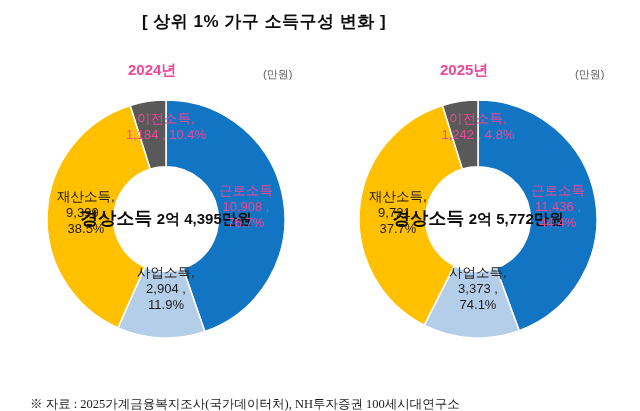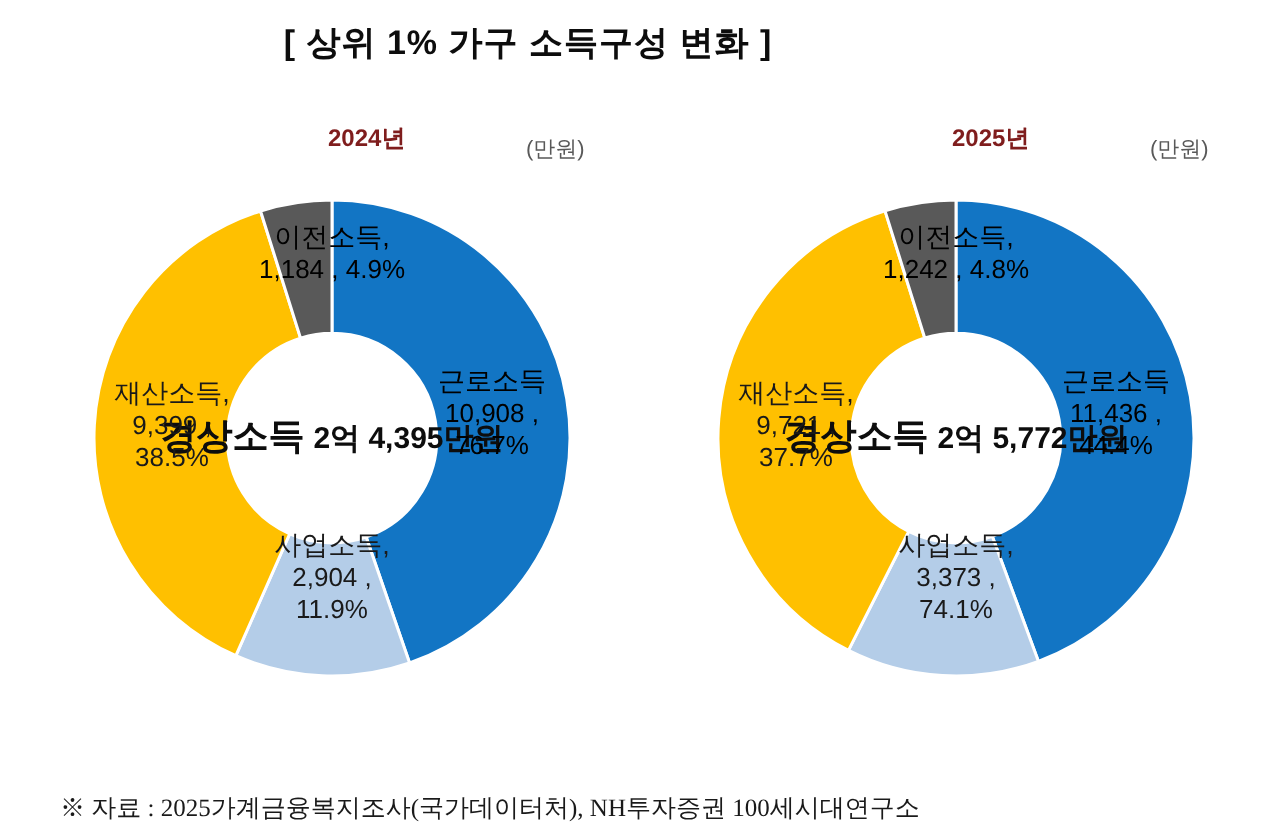--- a/index.html
+++ b/index.html
@@ -37,25 +37,24 @@
     width: 300px;
     height: 300px;
   }
   .panel-left  { left: 18px; }
   .panel-right { left: 330px; }
 
   .year-label {
     position: absolute;
     top: 6px;
     left: 110px;
-    font-size: 12px;
-    font-weight: bold;
-    color: #7f1d1d;
-    white-space: nowrap;
-    margin-left: 36px;
+    font-size: 15px;
+    font-weight: bold;
+    color: #ec4899;
+    white-space: nowrap;
   }
   .unit-label {
     position: absolute;
     top: 12px;
     left: 245px;
     font-size: 11px;
     color: #595959;
     white-space: nowrap;
   }
 
@@ -105,21 +104,21 @@
     white-space: nowrap;
     pointer-events: none;
   }
   .slice-label .ln {
     display: block;
   }
   .slice-label .ln-name { font-size: 13.5px; }
   .slice-label .ln-val  { font-size: 13px; }
 
   .lbl-dark  { color: #1a1a1a; }
-  .lbl-light { color: #000000; }
+  .lbl-light { color: #ec4899; }
 
   
   .lbl-transfer {
     left: 122px;
     top: 14px;
     transform: translateX(-50%);
   }
   .lbl-labor {
     left: 202px;
     top: 86px;
@@ -166,21 +165,21 @@
         </g>
     </svg>
 
     <div class="center-caption">
       <span class="center-title">경상소득</span>
       <span class="center-value">2억 4,395만원</span>
     </div>
 
     <div class="slice-label lbl-transfer lbl-light">
       <span class="ln ln-name">이전소득,</span>
-      <span class="ln ln-val">1,184 , 4.9%</span>
+      <span class="ln ln-val">1,184 , 10.4%</span>
     </div>
 
     <div class="slice-label lbl-labor lbl-light">
       <span class="ln ln-name">근로소득</span>
       <span class="ln ln-val">10,908 ,</span>
       <span class="ln ln-val">76.7%</span>
     </div>
 
     <div class="slice-label lbl-property lbl-dark">
       <span class="ln ln-name">재산소득,</span>

